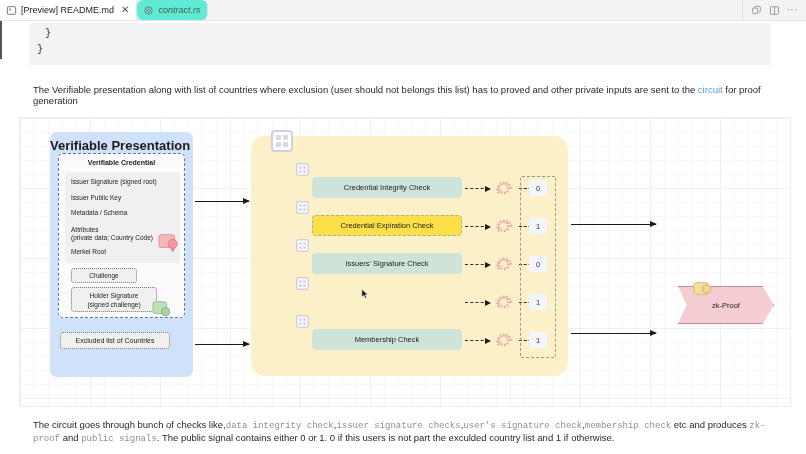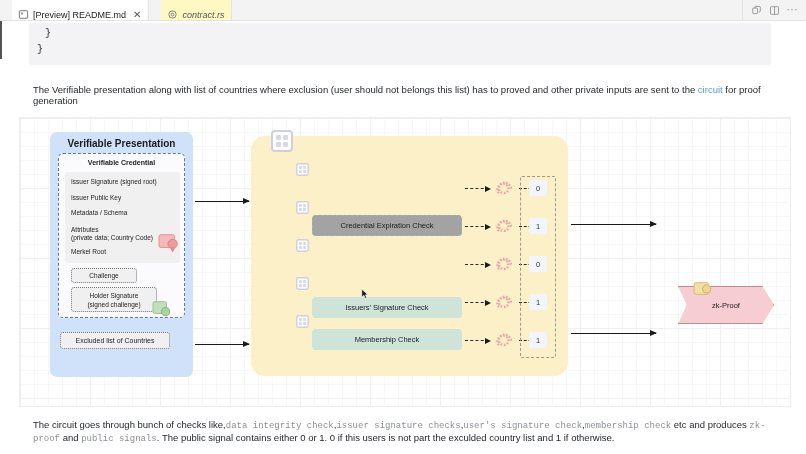--- a/index.html
+++ b/index.html
@@ -2,24 +2,24 @@
 <html><head>
 <meta charset="utf-8">
 <style>
   * { box-sizing: border-box; margin:0; padding:0; }
   html,body { width:806px; height:454px; overflow:hidden; background:#ffffff;
     font-family:"Liberation Sans", sans-serif; }
 
   
   .tabbar { height:21px; background:#f3f3f3; border-bottom:1px solid #e3e3e3;
     display:flex; align-items:stretch; position:relative; }
-  .tab { display:flex; align-items:flex-end; gap:4px; padding:0 7px 0 6px;
-    font-size:9px; color:#3b3b3b; border-right:1px solid #e3e3e3; position:relative;margin-left:12px; }
+  .tab { display:flex; align-items:center; gap:4px; padding:0 7px 0 6px;
+    font-size:9px; color:#3b3b3b; border-right:1px solid #e3e3e3; position:relative; }
   .tab.active { background:#ffffff; color:#222; }
-  .tab.inactive { background:#fef9c3; color:#555; font-style:italic; }
+  .tab.inactive { background:#5eead4; color:#555; font-style:italic;border-radius:6px; }
   .tab .tlabel { white-space:nowrap; }
   .tab .close { font-size:10px; color:#555; margin-left:3px; line-height:1; }
   .tab.active::before { content:""; position:absolute; top:0; left:0; right:0; height:1px; background:#ffffff; }
   .tabfill { flex:1; background:#f3f3f3; border-right:1px solid #e3e3e3; }
   .tabicons { display:flex; align-items:center; gap:7px; padding:0 8px; background:#f3f3f3; }
   .ticon { width:11px; height:11px; color:#888; display:block; }
   .dots { font-size:10px; color:#888; letter-spacing:0.5px; line-height:1; }
 
   
   .doc { position:relative; height:433px; background:#fff; overflow:hidden; }
@@ -48,22 +48,22 @@
       linear-gradient(to right, #f0f0f0 1px, transparent 1px),
       linear-gradient(to bottom, #f0f0f0 1px, transparent 1px),
       linear-gradient(to right, #f7f7f7 1px, transparent 1px),
       linear-gradient(to bottom, #f7f7f7 1px, transparent 1px);
     background-size: 70px 70px, 70px 70px, 14px 14px, 14px 14px;
     border:1px solid #ededed; overflow:hidden; }
 
   
   .vp { position:absolute; left:30px; top:14px; width:143px; height:245px;
     background:#cfe2fa; border-radius:7px; }
-  .vp-title { position:absolute; top:6px; left:0; right:0; text-align:center;
-    font-size:10px; font-weight:bold; color:#1b1b1b; }
+  .vp-title { position:absolute; top:6px; left:0; right:0; 
+    font-size:13px; font-weight:bold; color:#1b1b1b; }
   .vc { position:absolute; left:8px; top:21px; width:127px; height:165px;
     background:#fbfbfd; border:1px dashed #5577aa; border-radius:5px; }
   .vc-title { position:absolute; top:5px; left:0; right:0; text-align:center;
     font-size:7px; font-weight:bold; color:#1b1b1b; }
   .attrbox { position:absolute; left:6px; top:18px; width:115px; height:91px;
     background:#f0f0f0; border-radius:3px; }
   .attrline { position:absolute; left:6px; font-size:6.5px; color:#1b1b1b; white-space:nowrap; }
   .chal { position:absolute; left:12px; top:114px; width:66px; height:15px;
     background:#f0f0f0; border:1px dotted #777; border-radius:3px;
     display:flex; align-items:center; justify-content:center;
@@ -83,21 +83,21 @@
   
   .circuit { position:absolute; left:231px; top:18px; width:317px; height:240px;
     background:#fcf0c8; border-radius:14px; }
   .chip-big { position:absolute; left:220px; top:10px; width:26px; height:26px; }
   .chip-sm { position:absolute; width:15px; height:15px; }
 
   .chk { position:absolute; left:61px; width:150px; height:21px;
     background:#cfe4d9; border-radius:4px 4px 4px 4px;
     display:flex; align-items:center; justify-content:center;
     font-size:7.5px; color:#1b1b1b; }
-  .chk.dash { border:1px dashed #9ab5a8; background:#a3a3a3; }
+  .chk.dash { border:1px dashed #9ab5a8; background:#fde047; }
 
   .knot { position:absolute; width:26px; height:26px; }
 
   .outbox { position:absolute; left:269px; top:40px; width:36px; height:182px;
     border:1px dashed #9a9a8a; border-radius:2px; }
   .bit { position:absolute; left:278px; width:18px; height:16px; background:#f2f5fb;
     border-radius:2px; display:flex; align-items:center; justify-content:center;
     font-size:7.5px; color:#333; }
 
   
@@ -229,20 +229,21 @@
 
       <span class="chip-sm" style="left:44px; top:26px;">
         <svg viewBox="0 0 26 26" width="15" height="15">
           <rect x="3" y="3" width="20" height="20" rx="3" fill="#ffffff" stroke="#cfcfe0" stroke-width="2.5"></rect>
           <rect x="7" y="7" width="5" height="5" rx="1" fill="#d8d8ea"></rect>
           <rect x="14" y="7" width="5" height="5" rx="1" fill="#d8d8ea"></rect>
           <rect x="7" y="14" width="5" height="5" rx="1" fill="#d8d8ea"></rect>
           <rect x="14" y="14" width="5" height="5" rx="1" fill="#d8d8ea"></rect>
         </svg>
       </span>
+      <div class="chk" style="top:41px;">Credential Integrity Check</div>
 
       <span class="chip-sm" style="left:44px; top:64px;">
         <svg viewBox="0 0 26 26" width="15" height="15">
           <rect x="3" y="3" width="20" height="20" rx="3" fill="#ffffff" stroke="#cfcfe0" stroke-width="2.5"></rect>
           <rect x="7" y="7" width="5" height="5" rx="1" fill="#d8d8ea"></rect>
           <rect x="14" y="7" width="5" height="5" rx="1" fill="#d8d8ea"></rect>
           <rect x="7" y="14" width="5" height="5" rx="1" fill="#d8d8ea"></rect>
           <rect x="14" y="14" width="5" height="5" rx="1" fill="#d8d8ea"></rect>
         </svg>
       </span>
@@ -250,21 +251,21 @@
 
       <span class="chip-sm" style="left:44px; top:102px;">
         <svg viewBox="0 0 26 26" width="15" height="15">
           <rect x="3" y="3" width="20" height="20" rx="3" fill="#ffffff" stroke="#cfcfe0" stroke-width="2.5"></rect>
           <rect x="7" y="7" width="5" height="5" rx="1" fill="#d8d8ea"></rect>
           <rect x="14" y="7" width="5" height="5" rx="1" fill="#d8d8ea"></rect>
           <rect x="7" y="14" width="5" height="5" rx="1" fill="#d8d8ea"></rect>
           <rect x="14" y="14" width="5" height="5" rx="1" fill="#d8d8ea"></rect>
         </svg>
       </span>
-      <div class="chk" style="top:117px;margin-top:44px;">Issuers' Signature Check</div>
+      <div class="chk" style="top:117px;">Issuers' Signature Check</div>
 
       <span class="chip-sm" style="left:44px; top:140px;">
         <svg viewBox="0 0 26 26" width="15" height="15">
           <rect x="3" y="3" width="20" height="20" rx="3" fill="#ffffff" stroke="#cfcfe0" stroke-width="2.5"></rect>
           <rect x="7" y="7" width="5" height="5" rx="1" fill="#d8d8ea"></rect>
           <rect x="14" y="7" width="5" height="5" rx="1" fill="#d8d8ea"></rect>
           <rect x="7" y="14" width="5" height="5" rx="1" fill="#d8d8ea"></rect>
           <rect x="14" y="14" width="5" height="5" rx="1" fill="#d8d8ea"></rect>
         </svg>
       </span>

